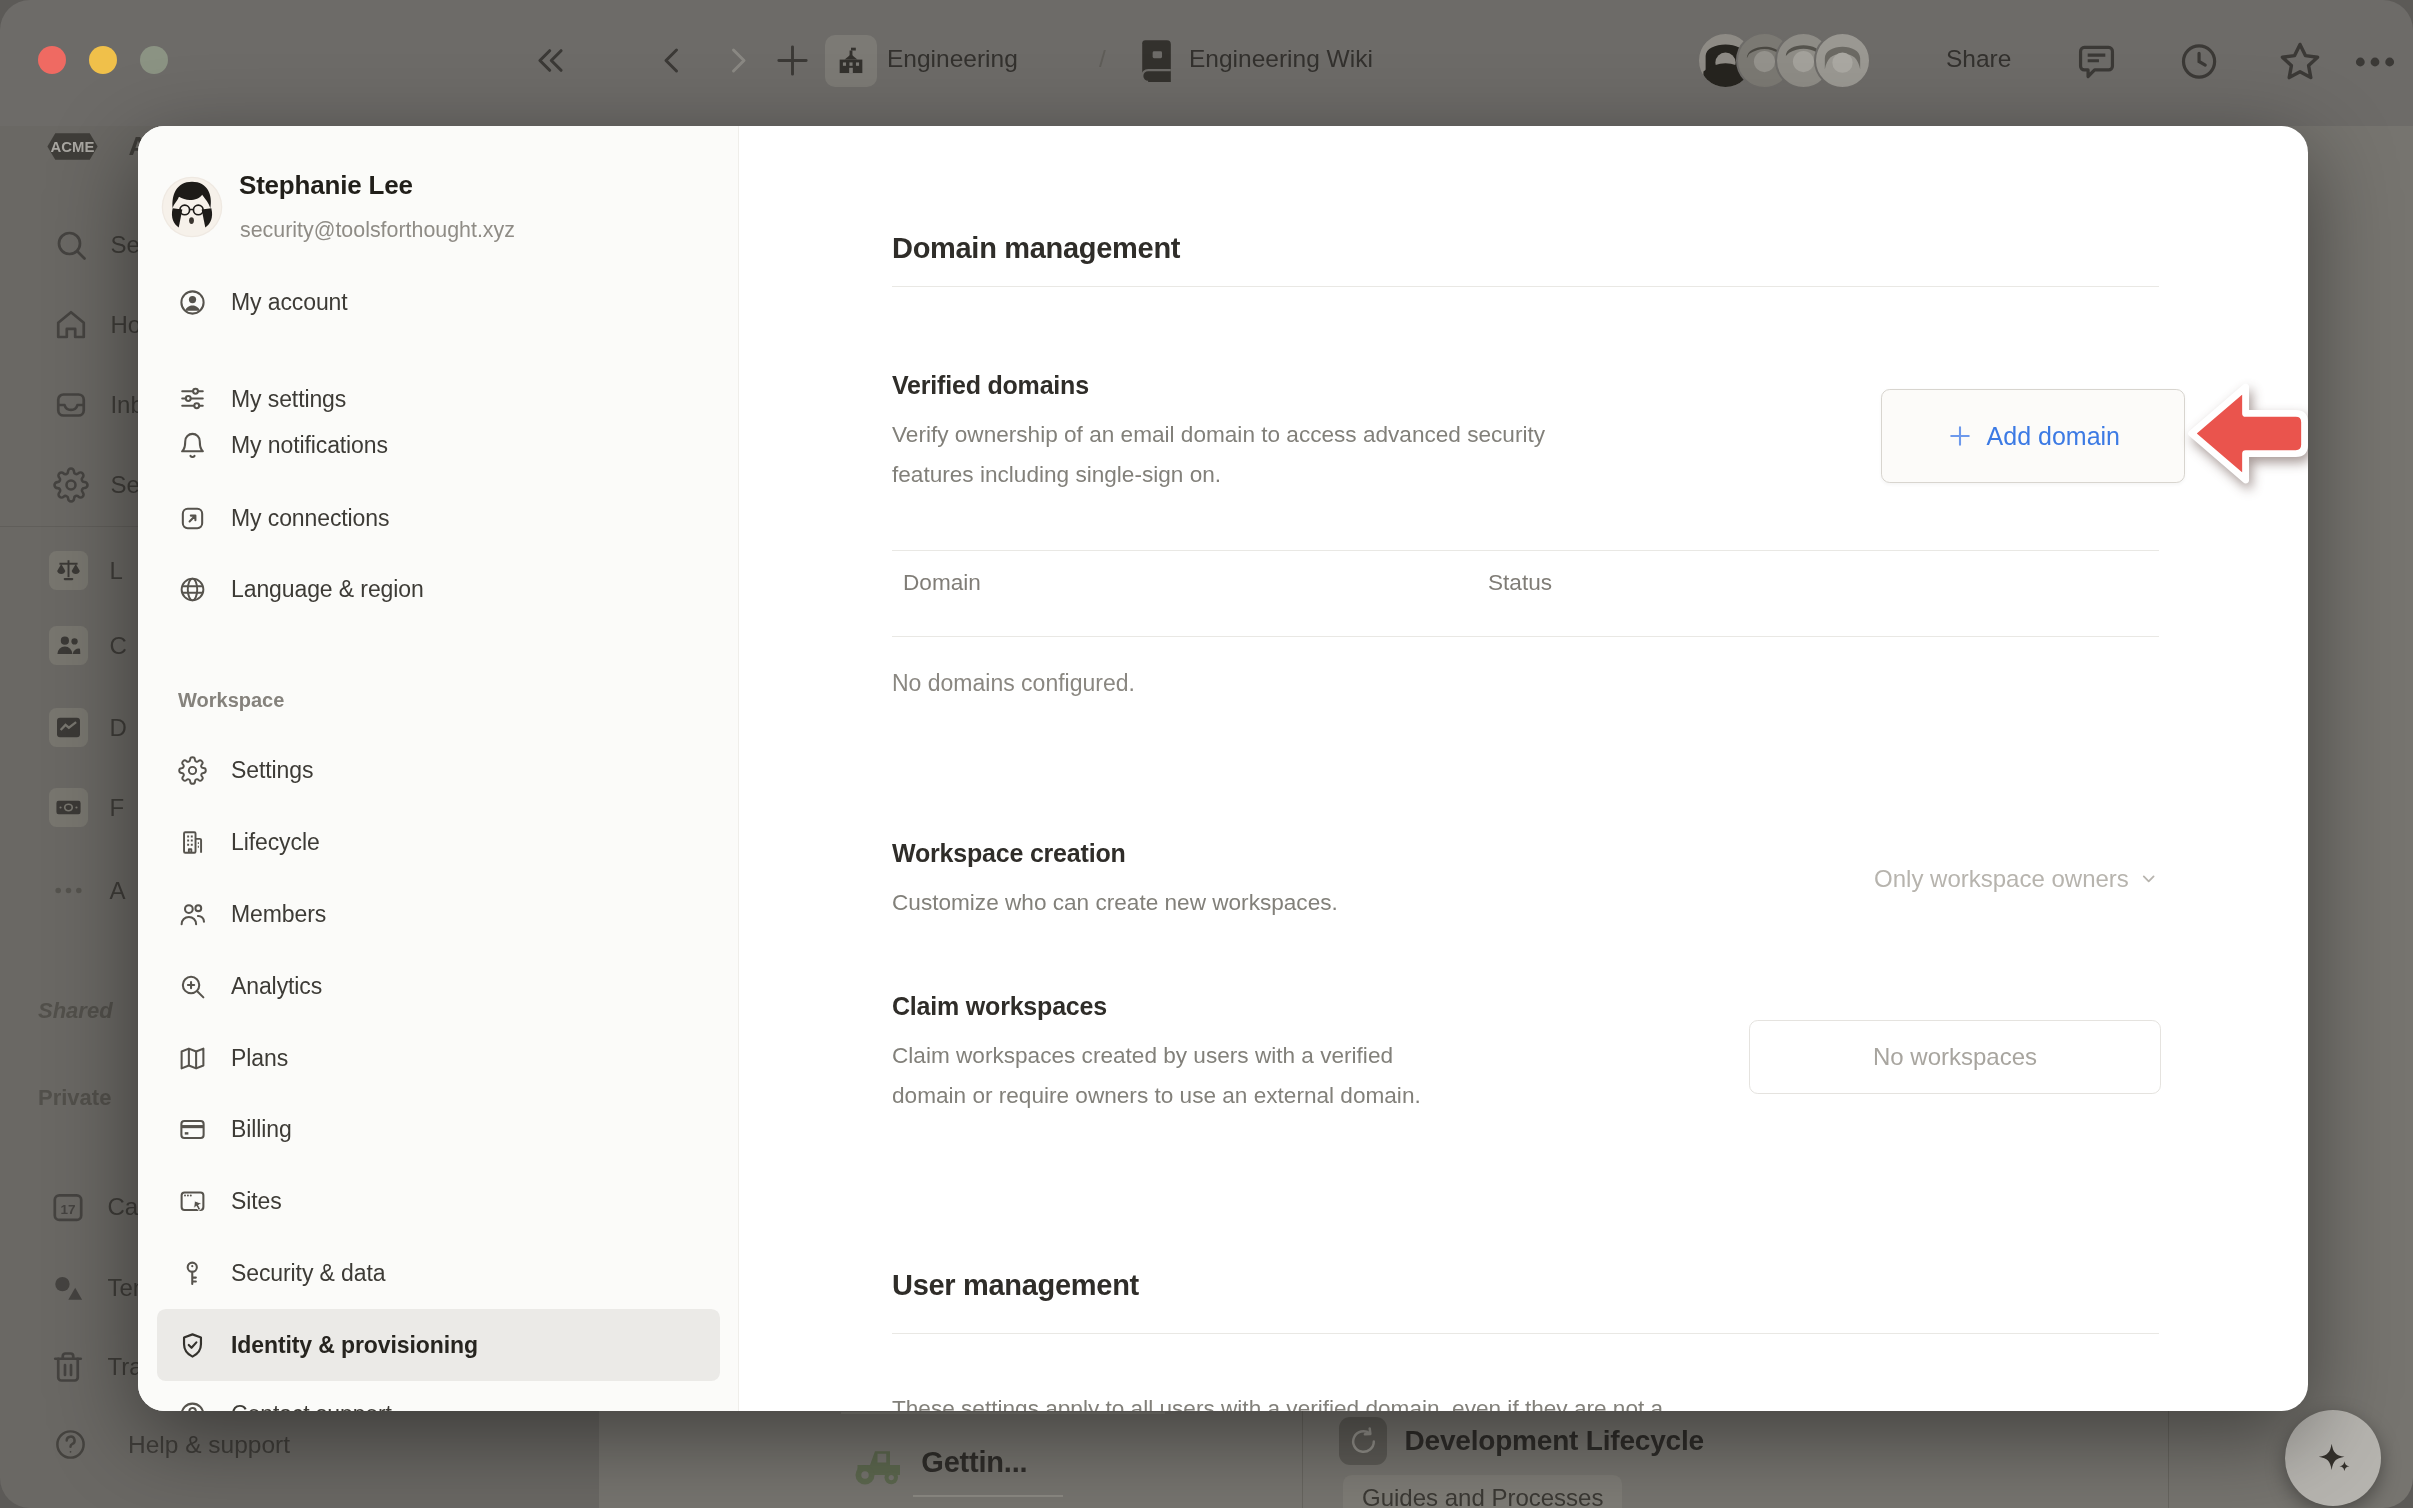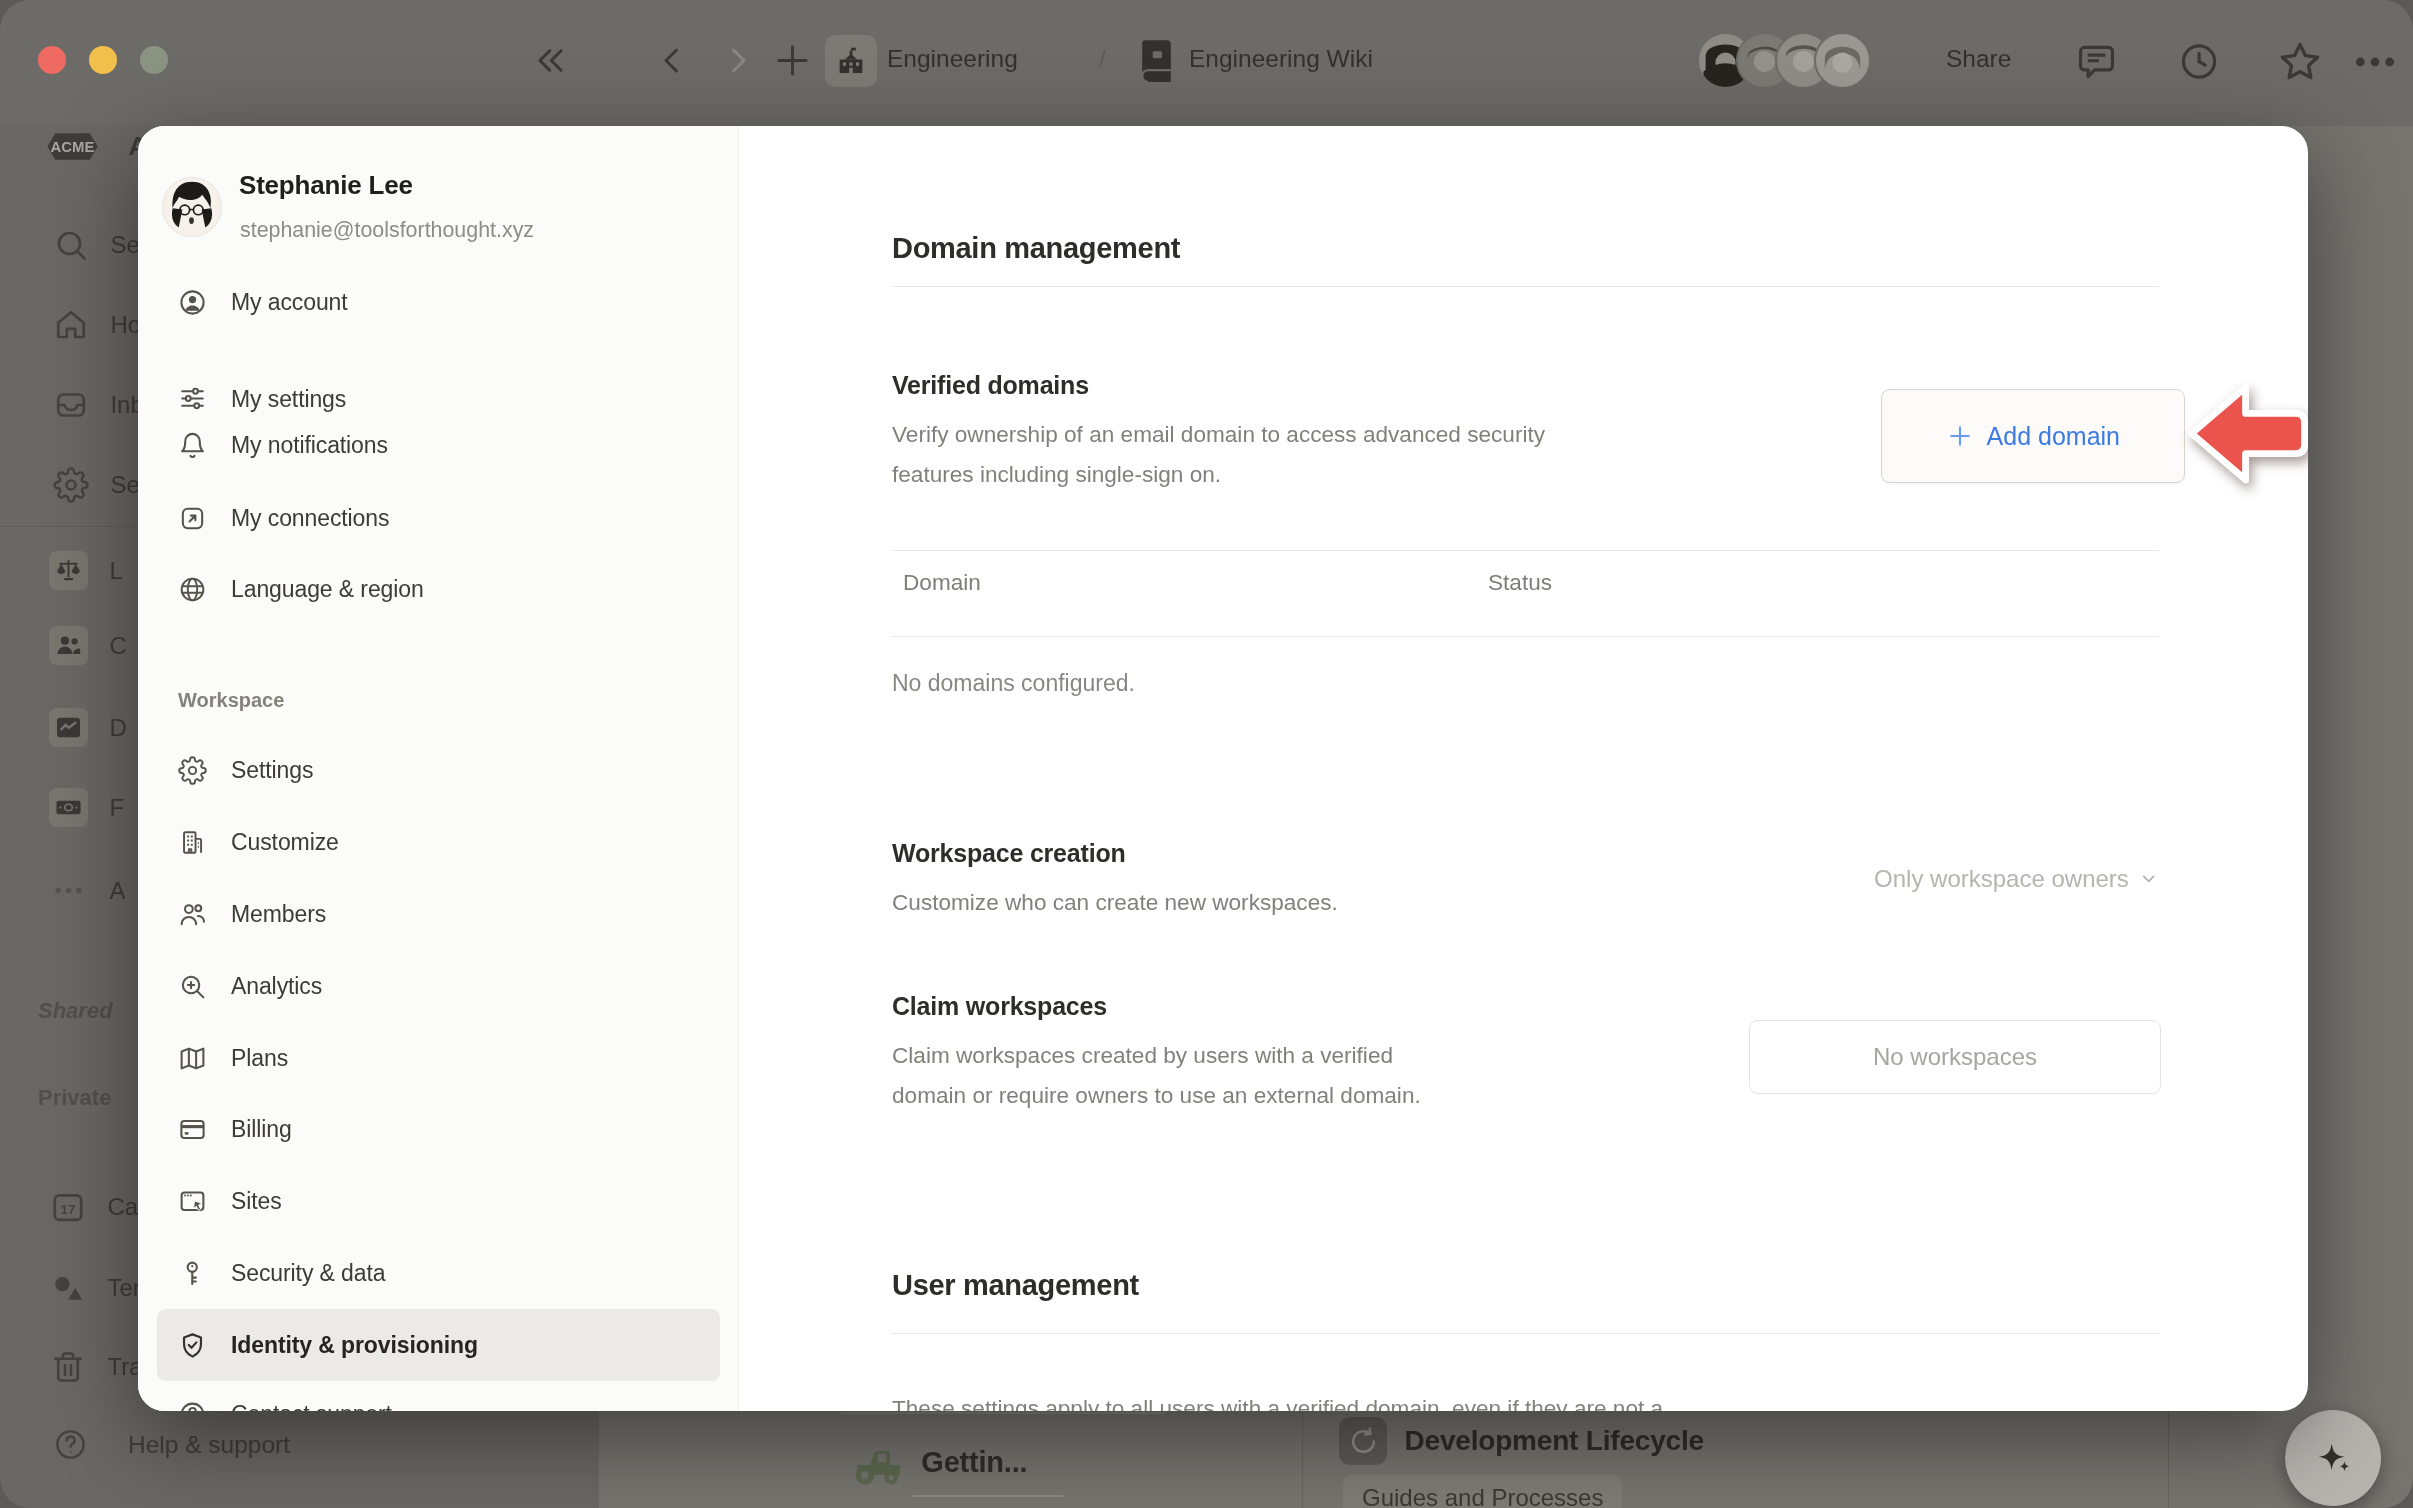--- a/index.html
+++ b/index.html
@@ -328,21 +328,21 @@
             <path d="M12 1.5 C5.5 1.5 3.5 7 4 12.5 C4.6 10.5 5.8 9.8 6.6 7.8 C9.6 9.8 14.6 9.4 16.2 6.9 C17.7 8.9 18.9 10.3 19.6 12.5 C20.6 7 18.5 1.5 12 1.5 Z" fill="#1d1b18"></path>
             <path d="M4 12.5 C3 16.5 4.5 19 6.5 20.5 L8 13 Z" fill="#1d1b18"></path>
             <path d="M20 12.5 C21 16.5 19.5 19 17.5 20.5 L16 13 Z" fill="#1d1b18"></path>
             <circle cx="9" cy="13.2" r="2" fill="none" stroke="#1d1b18" stroke-width=".7"></circle>
             <circle cx="14.6" cy="13.2" r="2" fill="none" stroke="#1d1b18" stroke-width=".7"></circle>
             <path d="M11 13 h1.6" stroke="#1d1b18" stroke-width=".6"></path>
             <ellipse cx="11.8" cy="17.6" rx="1" ry="1.4" fill="#3a352f"></ellipse>
           </svg>
       </div>
       <div class="abs" style="left:101px;top:44px;font-size:26px;font-weight:700;color:#211f1a;letter-spacing:-0.2px;">Stephanie Lee</div>
-      <div class="abs" style="left:102px;top:92px;font-size:21.4px;color:#8f8c86;">stephanie@toolsforthought.xyz</div>
+      <div class="abs" style="left:102px;top:92px;font-size:21.4px;color:#8f8c86;">security@toolsforthought.xyz</div>
 
       <div class="menu-row" style="top:140px;">
         <span class="mi">
             <svg width="29" height="29" viewBox="0 0 24 24" fill="none" stroke="currentColor" stroke-width="1.7">
               <circle cx="12" cy="12" r="9.2"></circle>
               <circle cx="12" cy="9.6" r="3" fill="currentColor" stroke="none"></circle>
               <path d="M5.6 18.9 C7.2 15.6 9.5 14.5 12 14.5 s4.8 1.1 6.4 4.4" fill="currentColor" stroke="none"></path>
             </svg>
           </span>
         <span class="ml">My account</span>
@@ -401,21 +401,21 @@
       <div class="menu-row" style="top:680px;">
         <span class="mi">
             <svg width="29" height="29" viewBox="0 0 24 24" fill="none" stroke="currentColor" stroke-width="1.6" stroke-linejoin="round">
               <rect x="5" y="3.5" width="9.5" height="17" rx="1"></rect>
               <path d="M14.5 9 h3.6 a1 1 0 0 1 1 1 V20.5"></path>
               <path d="M7.6 7 h1.6 M10.6 7 h1.6 M7.6 10.4 h1.6 M10.6 10.4 h1.6 M7.6 13.8 h1.6 M10.6 13.8 h1.6"></path>
               <path d="M9 20.5 v-3 h2 v3"></path>
               <path d="M16.4 12.5 h.9 M16.4 15.5 h.9"></path>
             </svg>
           </span>
-        <span class="ml">Customize</span>
+        <span class="ml">Lifecycle</span>
       </div>
       <div class="menu-row" style="top:752px;">
         <span class="mi">
             <svg width="29" height="29" viewBox="0 0 24 24" fill="none" stroke="currentColor" stroke-width="1.7" stroke-linecap="round">
               <circle cx="9" cy="7.5" r="3.2"></circle>
               <path d="M3 20 a6 6 0 0 1 12 0"></path>
               <circle cx="16.8" cy="6.8" r="2.4"></circle>
               <path d="M16.5 13.2 a4.8 4.8 0 0 1 5 4.8"></path>
             </svg>
           </span>

